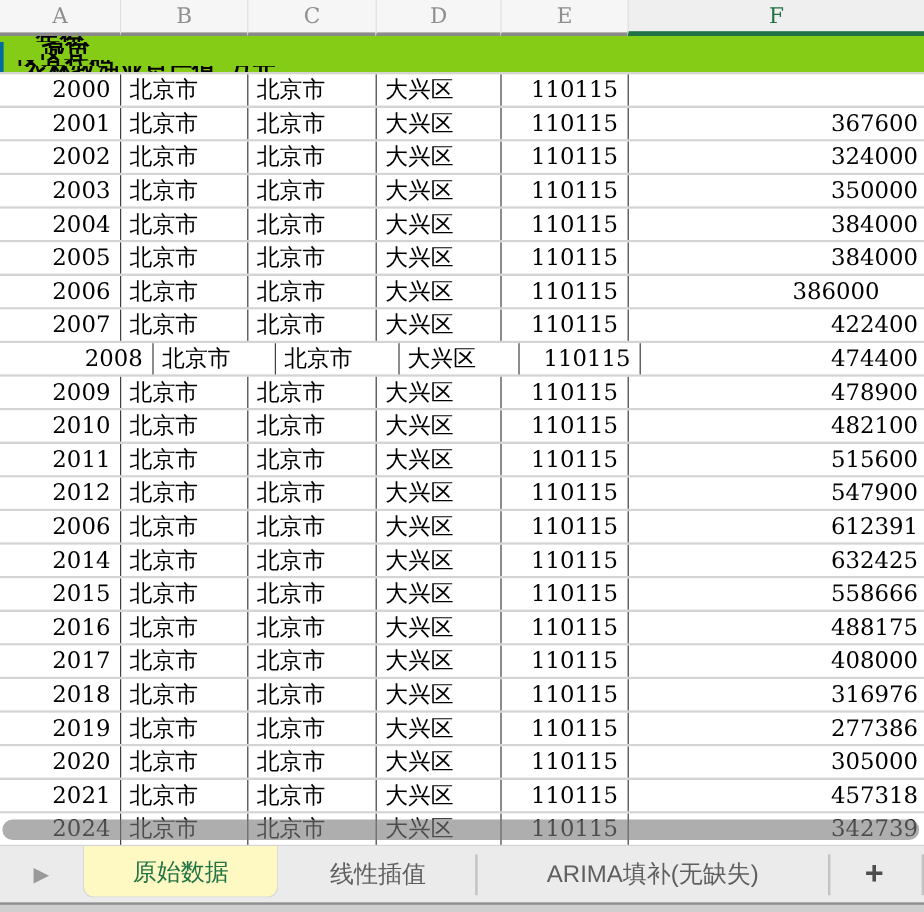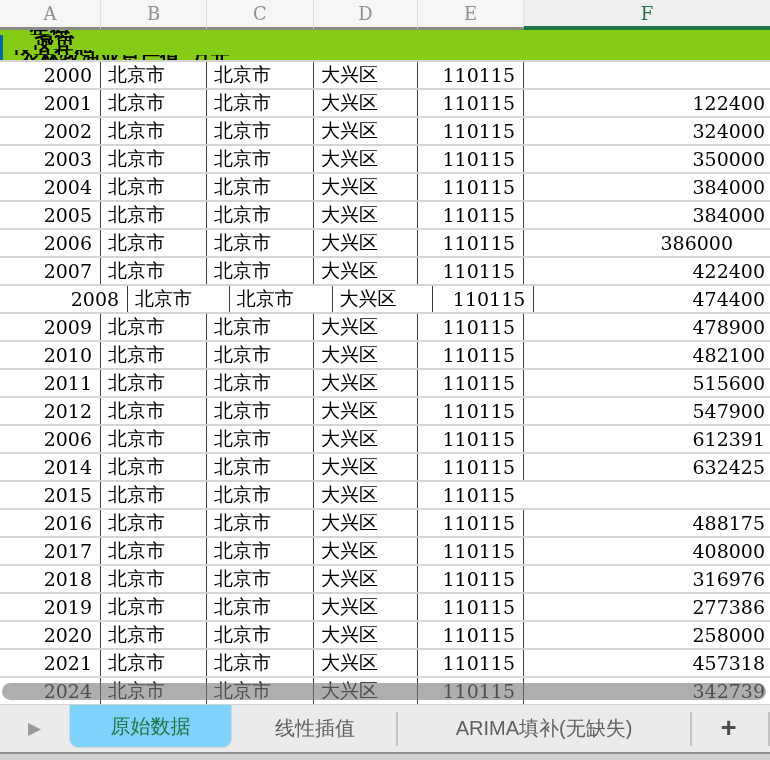--- a/index.html
+++ b/index.html
@@ -48,21 +48,21 @@
   }
   .tab-nav{
     width:70px;display:flex;align-items:center;justify-content:center;
     color:#9a9a9a;font-size:17px;
   }
   .tab{
     display:flex;align-items:center;justify-content:center;
     font-size:20px;color:#5f5f5f;position:relative;white-space:nowrap;
   }
   .tab.active{
-    background:#7dd3fc;color:#217346;height:43px;border-radius:0 0 9px 9px;
+    background:#fef9c3;color:#217346;height:43px;border-radius:0 0 9px 9px;
     border:1px solid #d8d8d8;border-top:none;box-sizing:border-box;
   }
   .tab-sep{width:2px;height:34px;background:#c2c2c2;align-self:center;}
   .tab-add{
     width:74px;display:flex;align-items:center;justify-content:center;
     font-size:27px;color:#4d4d4d;font-weight:bold;
   }
   .bottom-strip{
     position:absolute;left:0;top:752px;width:770px;height:8px;
     background:#cfcfcf;border-top:2px solid #8f8f8f;box-sizing:content-box;
@@ -98,21 +98,21 @@
           <div class="cell al-left" style="width: 104px;">大兴区</div>
           <div class="cell al-right" style="width: 106px;">110115</div>
           <div class="cell al-right pad-sm" style="width: 247px;"></div>
         </div>
         <div class="row data-row">
           <div class="cell al-right" style="width: 100px;">2001</div>
           <div class="cell al-left" style="width: 106px;">北京市</div>
           <div class="cell al-left" style="width: 107px;">北京市</div>
           <div class="cell al-left" style="width: 104px;">大兴区</div>
           <div class="cell al-right" style="width: 106px;">110115</div>
-          <div class="cell al-right pad-sm" style="width: 247px;">122400</div>
+          <div class="cell al-right pad-sm" style="width: 247px;">367600</div>
         </div>
         <div class="row data-row">
           <div class="cell al-right" style="width: 100px;">2002</div>
           <div class="cell al-left" style="width: 106px;">北京市</div>
           <div class="cell al-left" style="width: 107px;">北京市</div>
           <div class="cell al-left" style="width: 104px;">大兴区</div>
           <div class="cell al-right" style="width: 106px;">110115</div>
           <div class="cell al-right pad-sm" style="width: 247px;">324000</div>
         </div>
         <div class="row data-row">
@@ -210,20 +210,21 @@
           <div class="cell al-left" style="width: 104px;">大兴区</div>
           <div class="cell al-right" style="width: 106px;">110115</div>
           <div class="cell al-right pad-sm" style="width: 247px;">632425</div>
         </div>
         <div class="row data-row">
           <div class="cell al-right" style="width: 100px;">2015</div>
           <div class="cell al-left" style="width: 106px;">北京市</div>
           <div class="cell al-left" style="width: 107px;">北京市</div>
           <div class="cell al-left" style="width: 104px;">大兴区</div>
           <div class="cell al-right" style="width: 106px;">110115</div>
+          <div class="cell al-right pad-sm" style="width: 247px;">558666</div>
         </div>
         <div class="row data-row">
           <div class="cell al-right" style="width: 100px;">2016</div>
           <div class="cell al-left" style="width: 106px;">北京市</div>
           <div class="cell al-left" style="width: 107px;">北京市</div>
           <div class="cell al-left" style="width: 104px;">大兴区</div>
           <div class="cell al-right" style="width: 106px;">110115</div>
           <div class="cell al-right pad-sm" style="width: 247px;">488175</div>
         </div>
         <div class="row data-row">
@@ -249,21 +250,21 @@
           <div class="cell al-left" style="width: 104px;">大兴区</div>
           <div class="cell al-right" style="width: 106px;">110115</div>
           <div class="cell al-right pad-sm" style="width: 247px;">277386</div>
         </div>
         <div class="row data-row">
           <div class="cell al-right" style="width: 100px;">2020</div>
           <div class="cell al-left" style="width: 106px;">北京市</div>
           <div class="cell al-left" style="width: 107px;">北京市</div>
           <div class="cell al-left" style="width: 104px;">大兴区</div>
           <div class="cell al-right" style="width: 106px;">110115</div>
-          <div class="cell al-right pad-sm" style="width: 247px;">258000</div>
+          <div class="cell al-right pad-sm" style="width: 247px;">305000</div>
         </div>
         <div class="row data-row">
           <div class="cell al-right" style="width: 100px;">2021</div>
           <div class="cell al-left" style="width: 106px;">北京市</div>
           <div class="cell al-left" style="width: 107px;">北京市</div>
           <div class="cell al-left" style="width: 104px;">大兴区</div>
           <div class="cell al-right" style="width: 106px;">110115</div>
           <div class="cell al-right pad-sm" style="width: 247px;">457318</div>
         </div>
         <div class="row data-row">

